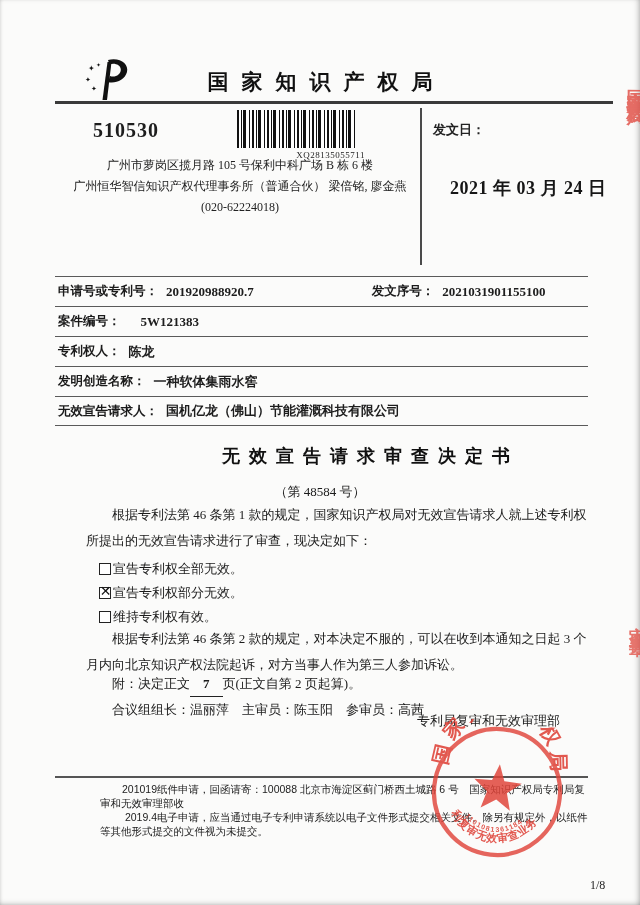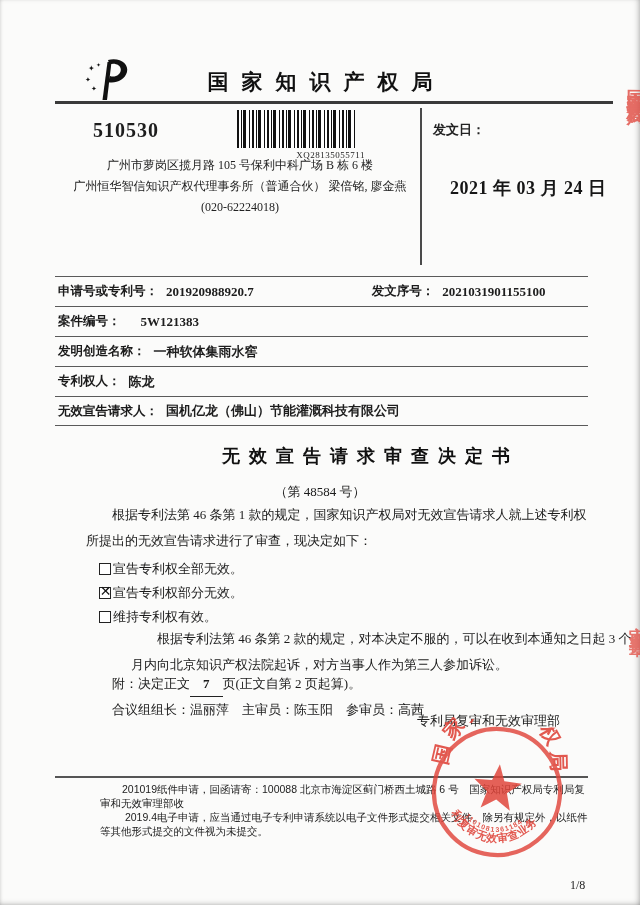--- a/index.html
+++ b/index.html
@@ -47,32 +47,32 @@
   .content { position:absolute; left:86px; top:0; width:502px; font-size:13px; color:#1b1b1b; }
   .para { position:absolute; width:502px; line-height:26px; text-indent:2em; }
   .p1 { top:502px; }
   .options { position:absolute; top:557px; left:13px; }
   .opt { height:24px; line-height:24px; margin-bottom:0; white-space:nowrap; }
   .opt + .opt { margin-top:0; }
   .cb { position:relative; display:inline-block; width:12px; height:12px; border:1.4px solid #222; background:#fff;
         vertical-align:-2px; margin-right:2px; }
   .cb .x { position:absolute; left:-1px; top:-3px; width:13px; font-style:normal; font-size:14px; line-height:14px;
            text-align:center; font-weight:400; color:#111; }
-  .p2 { top:626px;margin-left:45px; }
+  .p2 { top:626px; }
   .attach { top:672px; line-height:24px; }
   .ul-pages { display:inline-block; border-bottom:1.2px solid #222; padding:0 13px; font-weight:700; text-indent:0; }
   .panel { top:699px; line-height:22px; }
   .dept { position:absolute; right:80px; top:712px; font-size:13px; color:#1b1b1b; }
   
   .footer-rule { position:absolute; left:55px; top:776px; width:533px; height:1.5px; background:#555; }
   .footer { position:absolute; left:100px; top:783px; width:490px; font-size:10.5px; line-height:13.5px; color:#222;
     font-family:"Liberation Sans","DejaVu Sans",sans-serif; }
   .fentry { margin-bottom:1px; }
   .fcode { display:inline-block; width:57px;text-align:right; }
-  .page-num { position:absolute; left:570px; top:878px; font-size:12px; color:#222; }
+  .page-num { position:absolute; left:590px; top:878px; font-size:12px; color:#222; }
   
   .seal { position:absolute; left:427px; top:722px; width:140px; height:140px; opacity:.88; transform:rotate(6deg); }
   .edge-stamp { position:absolute; right:-9px; color:#e04a40; font-weight:700;
     writing-mode:vertical-rl; letter-spacing:3px; filter:blur(.5px); overflow:hidden;
     font-family:"Liberation Sans","DejaVu Sans",sans-serif; }
   .edge-top { top:74px; height:140px; font-size:19px; opacity:.8; }
   .edge-mid { top:614px; height:88px; font-size:17px; opacity:.75; }
 </style>
 </head>
 <body>
@@ -111,26 +111,26 @@
       <span class="cell-right">
         <span class="info-label">发文序号：</span>
         <span class="info-value">2021031901155100</span>
       </span>
     </div>
     <div class="info-row">
       <span class="info-label">案件编号：</span>
       <span class="info-value" style="margin-left:20px">5W121383</span>
     </div>
     <div class="info-row">
+      <span class="info-label">专利权人：</span>
+      <span class="info-value">陈龙</span>
+    </div>
+    <div class="info-row">
       <span class="info-label">发明创造名称：</span>
       <span class="info-value">一种软体集雨水窖</span>
-    </div>
-    <div class="info-row">
-      <span class="info-label">专利权人：</span>
-      <span class="info-value">陈龙</span>
     </div>
     <div class="info-row">
       <span class="info-label">无效宣告请求人：</span>
       <span class="info-value">国机亿龙（佛山）节能灌溉科技有限公司</span>
     </div>
   </div>
 
   <div class="doc-title">无效宣告请求审查决定书</div>
   <div class="doc-number">（第 48584 号）</div>
 

